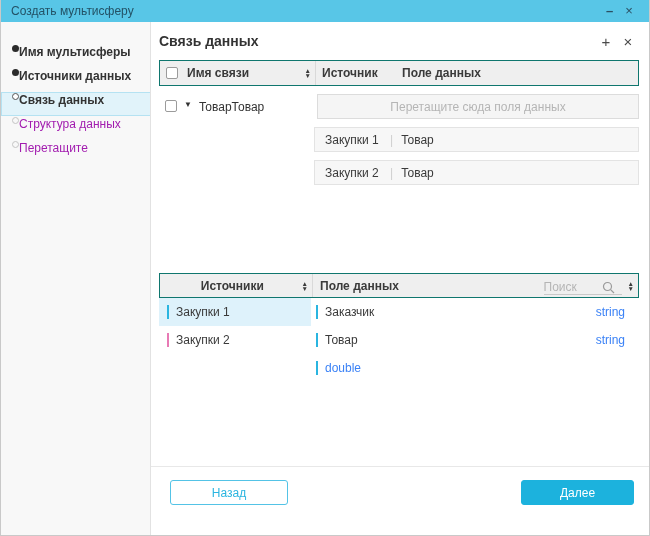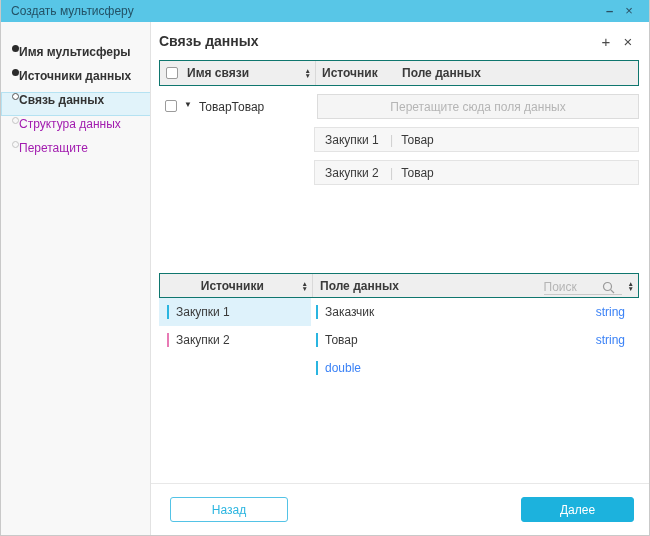--- a/index.html
+++ b/index.html
@@ -103,21 +103,21 @@
   .data-row { height:28px; display:flex; align-items:center; padding-left:8px; }
   .data-row.selected { background:#def2fb; }
   .cbar { width:2px; height:14px; margin-right:7px; flex:0 0 2px; }
   .cbar.cyan { background:#2ab5e0; }
   .cbar.pink { background:#e87ab5; }
   .fld-col .data-row { padding-left:5px; padding-right:14px; }
   .fld-col .fname { flex:1; }
   .ftype { color:#3b82f6; }
 
   
-  .footer { position:absolute; left:0; right:0; bottom:0; height:52px;
+  .footer { position:absolute; left:0; right:0; bottom:17px; height:52px;
             border-top:1px solid #e8e8e8; display:flex; align-items:center;
             padding:0 15px 0 19px; background:#fff; }
   .btn { height:25px; border-radius:3px; font-family:inherit; font-size:12px;
          display:flex; align-items:center; justify-content:center; cursor:default; }
   .btn-back { width:118px; background:#fff; border:1px solid #53c3e6; color:#2bb5e0; }
   .btn-next { width:113px; background:#1cb2dd; border:1px solid #1cb2dd; color:#fff;
               margin-left:auto; }
 </style>
 </head>
 <body>

